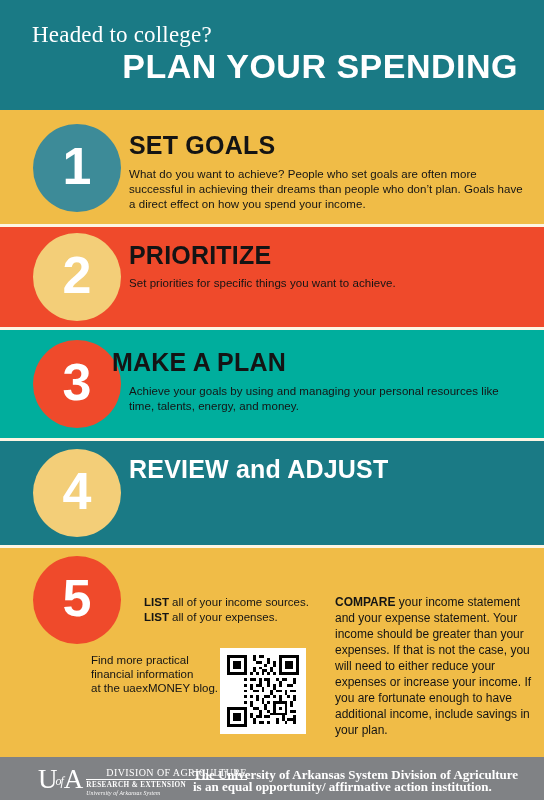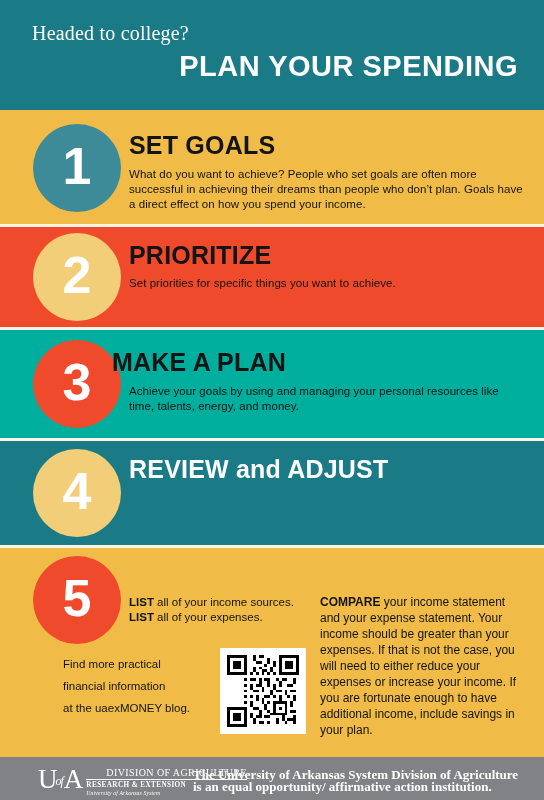--- a/index.html
+++ b/index.html
@@ -24,31 +24,31 @@
     left: 0; top: 0;
     width: 544px;
     height: 110px;
     background: #1A7A85;
     box-sizing: border-box;
   }
   .kicker {
     position: absolute;
     left: 32px; top: 22px;
     font-family: "Liberation Serif", serif;
-    font-size: 20px;
+    font-size: 23px;
     color: #ffffff;
     letter-spacing: 0.2px;
   }
   .bigtitle {
     position: absolute;
     left: 0; right: 26px; top: 50px;
     text-align: right;
     font-family: "Liberation Sans", sans-serif;
     font-weight: bold;
-    font-size: 29px;
+    font-size: 34px;
     line-height: 33px;
     letter-spacing: 0.5px;
     color: #ffffff;
   }
   .subtitle {
     position: absolute;
     left: 0; right: 26px; top: 86px;
     text-align: right;
     font-family: "Liberation Serif", serif;
     font-size: 17px;
@@ -106,29 +106,31 @@
   .dark-text { color: #141414; }
   .white-text { color: #ffffff; }
 
   
   .col-left, .col-right {
     position: absolute;
     font-family: "Liberation Sans", sans-serif;
     font-size: 11.5px;
     line-height: 15px;
     color: #141414;
+    margin-left: 15px;
   }
   .col-right { font-size: 12px; line-height: 16px; }
   .strong { font-weight: bold; }
   .blurb {
     position: absolute;
     font-family: "Liberation Sans", sans-serif;
     font-size: 11.5px;
-    line-height: 22px;
+    line-height: 14px;
     color: #141414;
+    margin-left: 28px;
   }
 
   .qr {
     position: absolute;
     background: #ffffff;
     padding: 7px;
     box-sizing: border-box;
   }
   .qr svg { display: block; }
 

